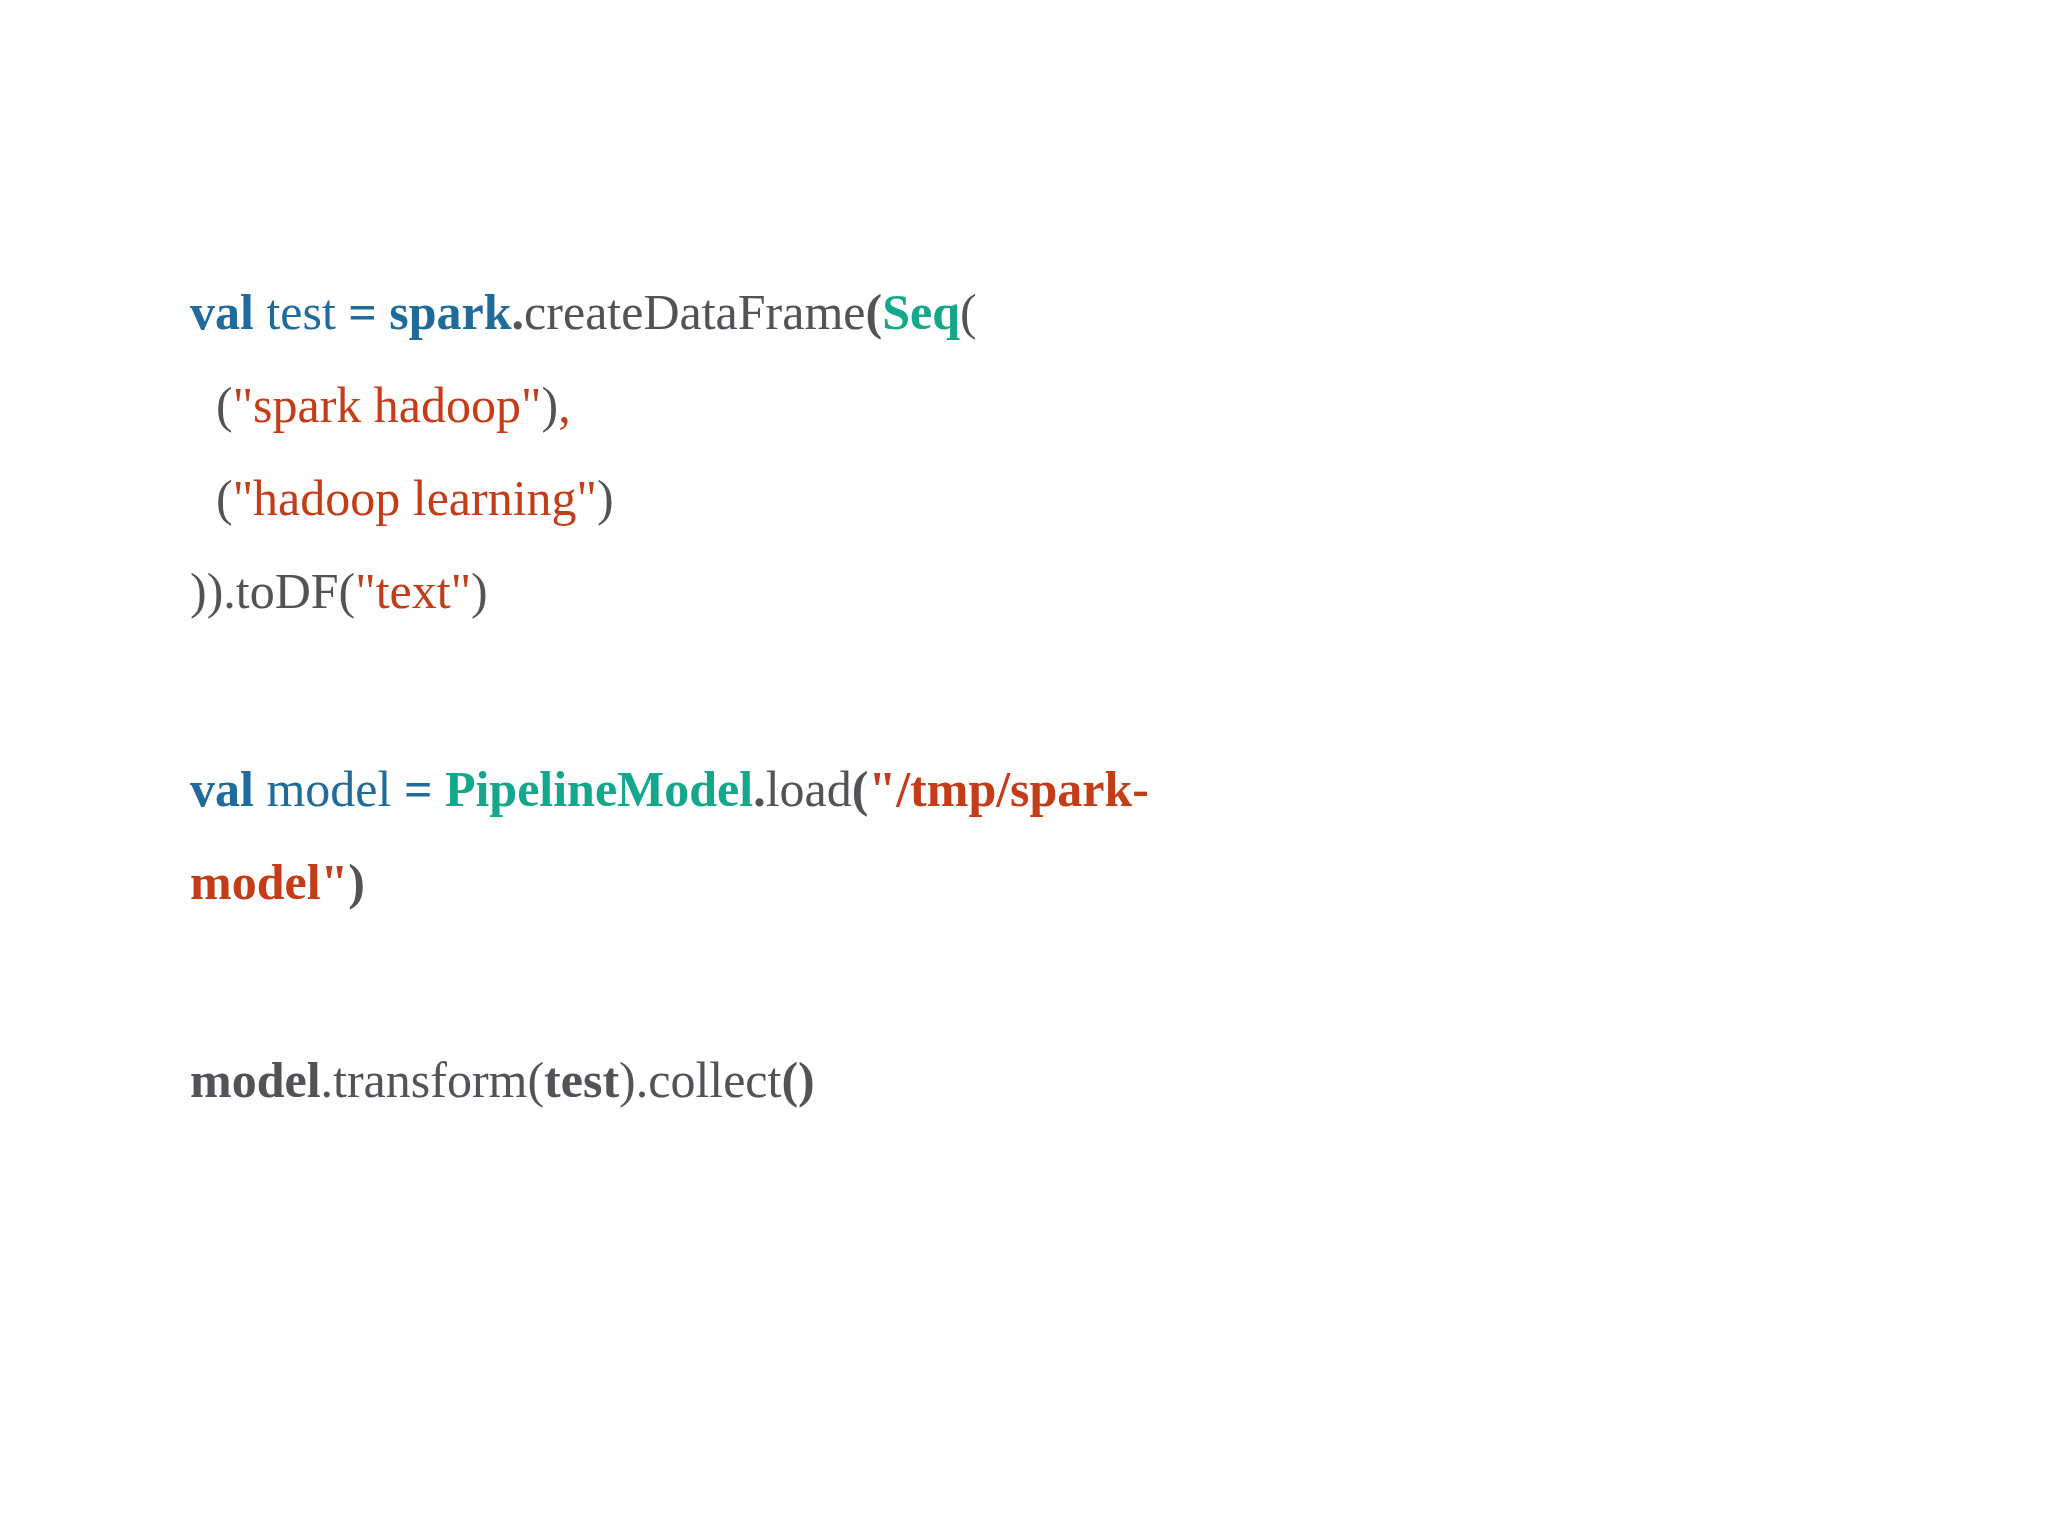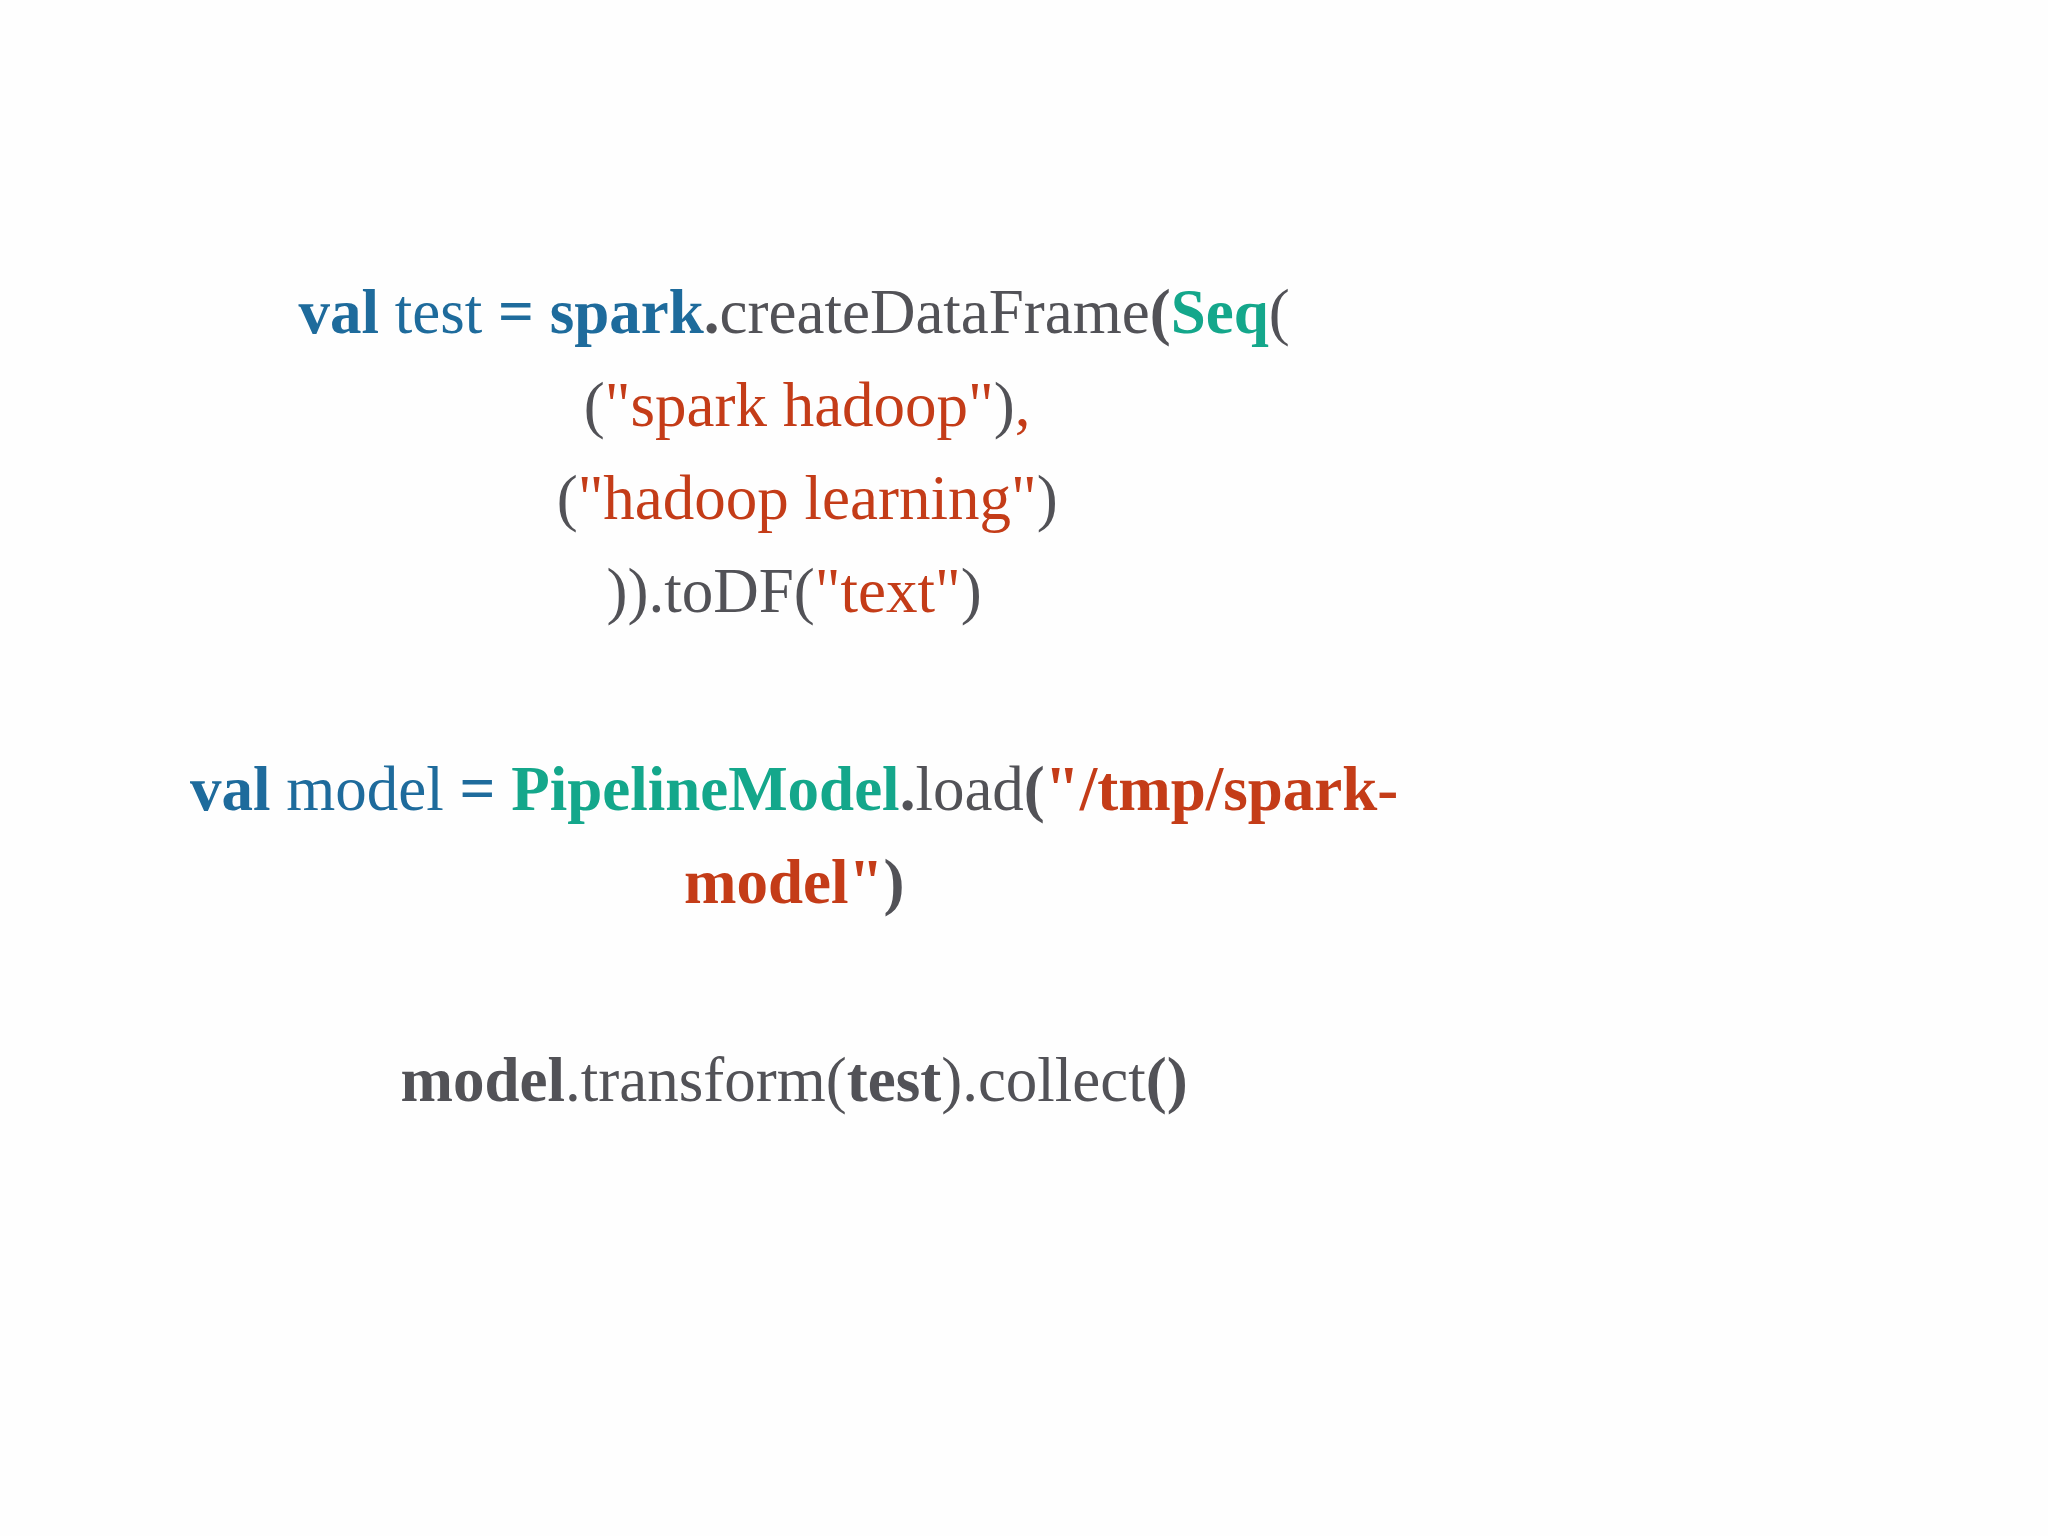--- a/index.html
+++ b/index.html
@@ -14,25 +14,24 @@
   .slide {
     position: relative;
     width: 2048px;
     height: 1536px;
     background: #fefefe;
   }
   .code {
     position: absolute;
     left: 190px;
     top: 266px;
-    font-size: 63px;
+    font-size: 50px;
     line-height: 93px;
     white-space: pre;
     color: #525257;
-    text-align: center;
   }
   .code-block { margin: 0 0 105px 0; }
   .code-line { white-space: pre; }
   .code-line.indent { padding-left: 26px; }
   .kw     { color: #1E6B9C; font-weight: bold; }
   .var    { color: #1E6B9C; font-weight: normal; }
   .type   { color: #14A78B; font-weight: bold; }
   .str    { color: #C43C18; font-weight: normal; }
   .strb   { color: #C43C18; font-weight: bold; }
   .plain  { color: #525257; font-weight: normal; }

